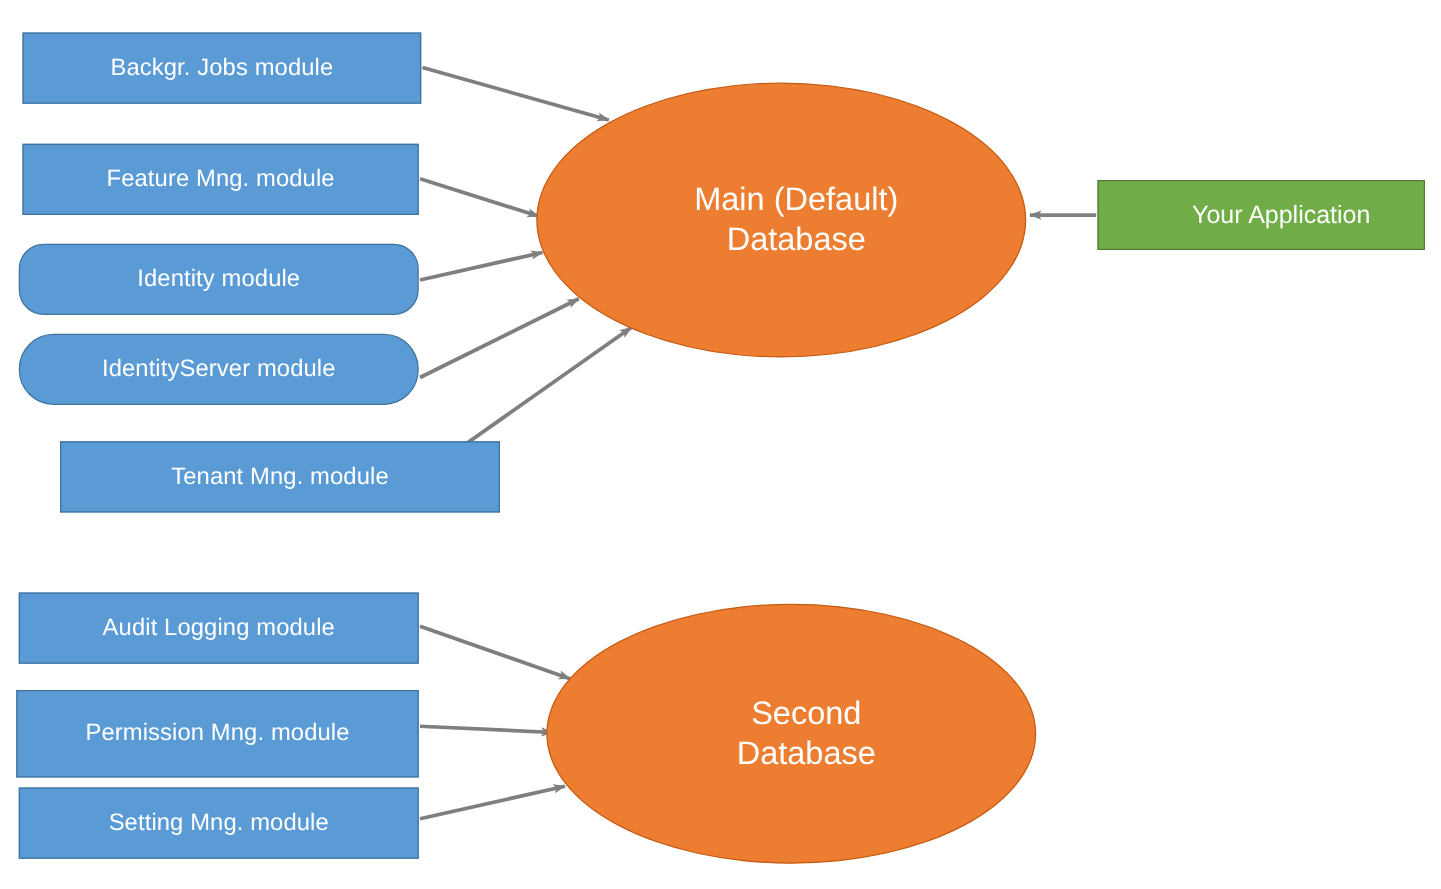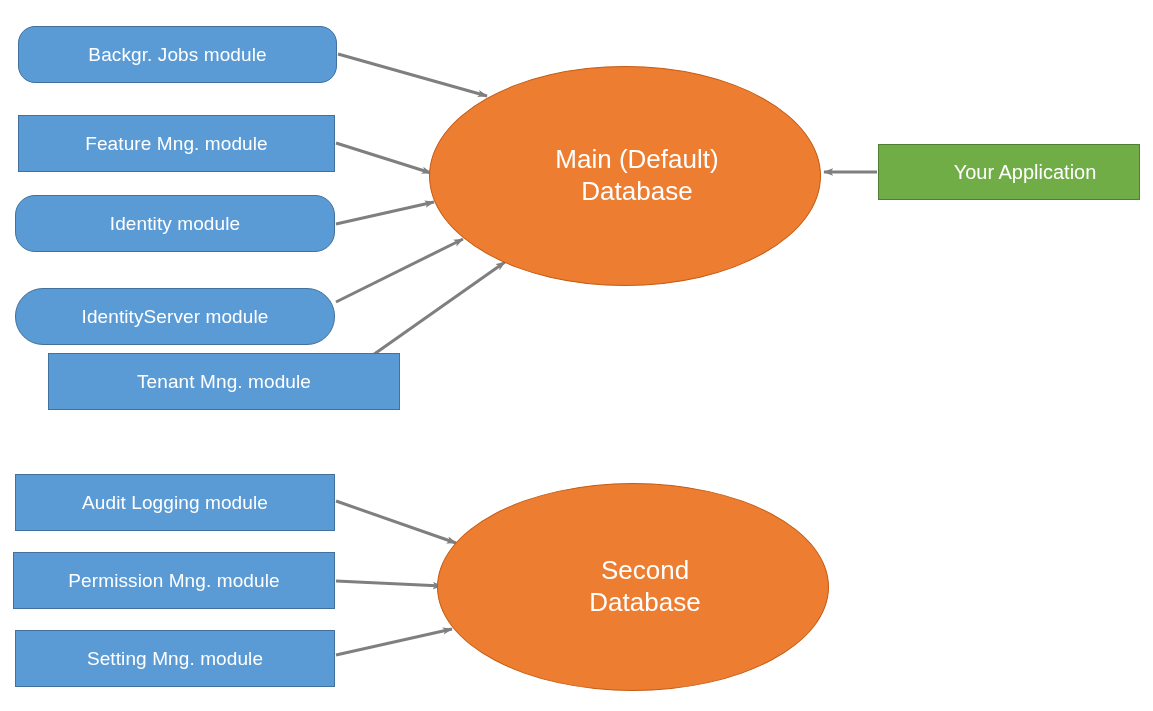--- a/index.html
+++ b/index.html
@@ -82,45 +82,45 @@
       <line x1="336" y1="224" x2="434" y2="202"></line>
       <line x1="336" y1="302" x2="463" y2="239"></line>
       <line x1="336" y1="381" x2="505" y2="262"></line>
       <line x1="877" y1="172" x2="824" y2="172"></line>
       <line x1="336" y1="501" x2="456" y2="543"></line>
       <line x1="336" y1="581" x2="442" y2="586"></line>
       <line x1="336" y1="655" x2="452" y2="629"></line>
     </g>
   </svg>
 
-  <div class="node module-box" style="left:18px; top:26px; width:319px; height:57px;border-radius:17px;">
+  <div class="node module-box" style="left:18px; top:26px; width:319px; height:57px;">
     <span>Backgr. Jobs module</span>
   </div>
 
   <div class="node module-box" style="left:18px; top:115px; width:317px; height:57px;">
     <span>Feature Mng. module</span>
   </div>
 
   <div class="node module-box" style="left:15px; top:195px; width:320px; height:57px;border-radius:20px;">
     <span>Identity module</span>
   </div>
 
-  <div class="node module-box" style="left:15px; top:288px; width:320px; height:57px;border-radius:28px;">
+  <div class="node module-box" style="left:15px; top:267px; width:320px; height:57px;border-radius:28px;">
     <span>IdentityServer module</span>
   </div>
 
   <div class="node module-box" style="left:15px; top:353px; width:352px; height:57px;margin-left:33px;">
     <span>Tenant Mng. module</span>
   </div>
 
   <div class="node module-box" style="left:15px; top:474px; width:320px; height:57px;">
     <span>Audit Logging module</span>
   </div>
 
-  <div class="node module-box" style="left:13px; top:552px; width:322px; height:57px;">
+  <div class="node module-box" style="left:13px; top:552px; width:322px; height:70px;">
     <span>Permission Mng. module</span>
   </div>
 
   <div class="node module-box" style="left:15px; top:630px; width:320px; height:57px;">
     <span>Setting Mng. module</span>
   </div>
 
   <div class="node db-ellipse" style="left:429px; top:66px; width:392px; height:220px;">
     <span class="db-label">
       <span class="db-line">Main (Default)</span>

